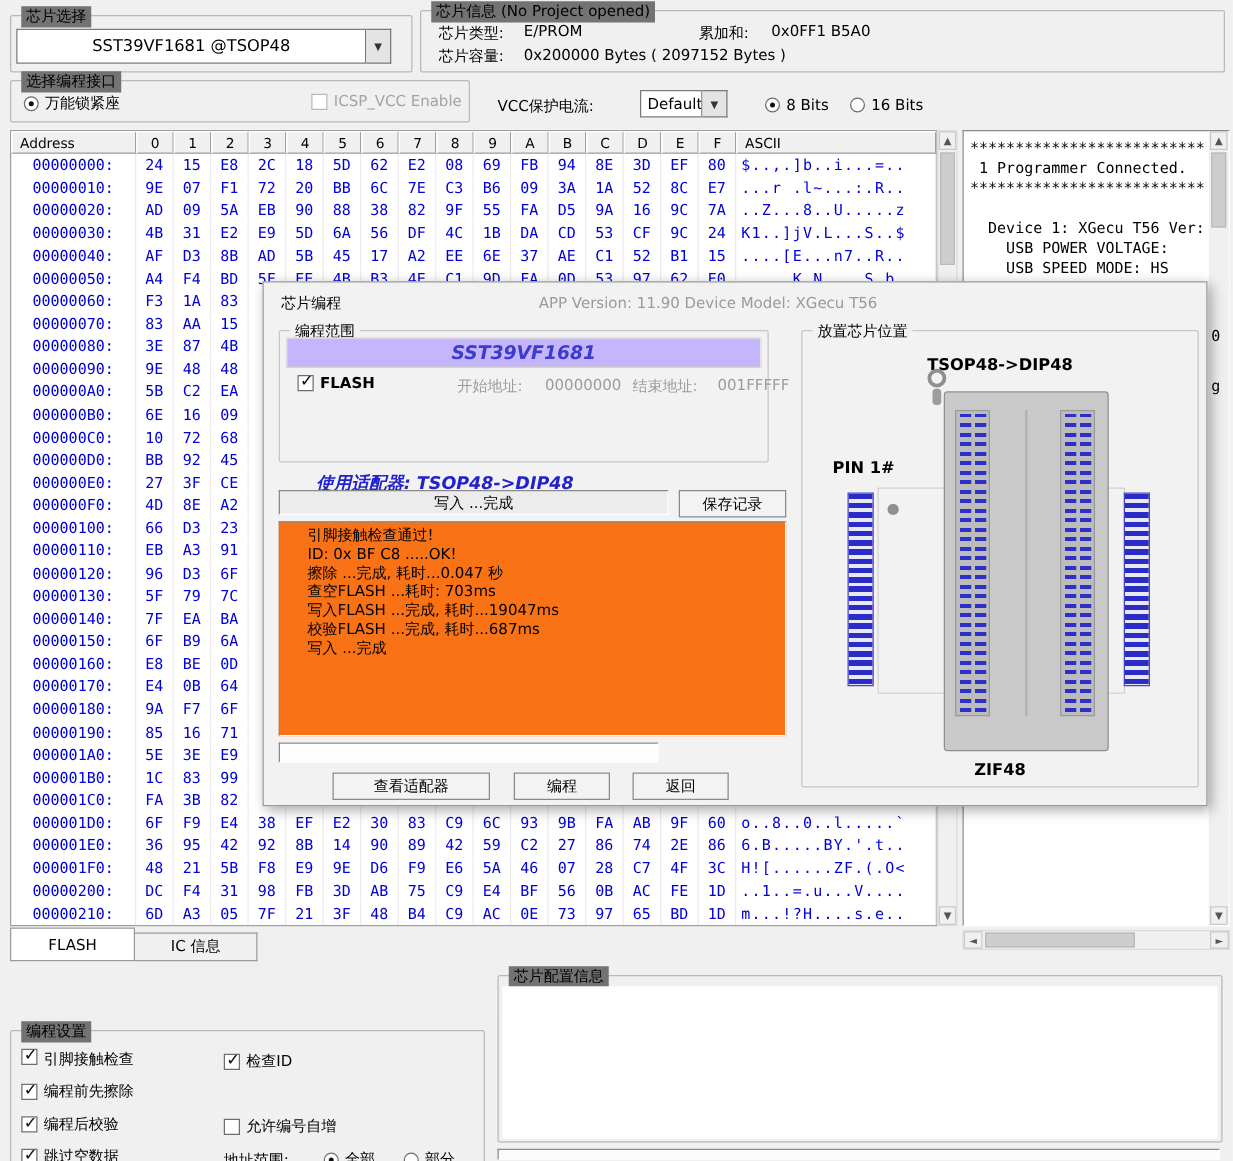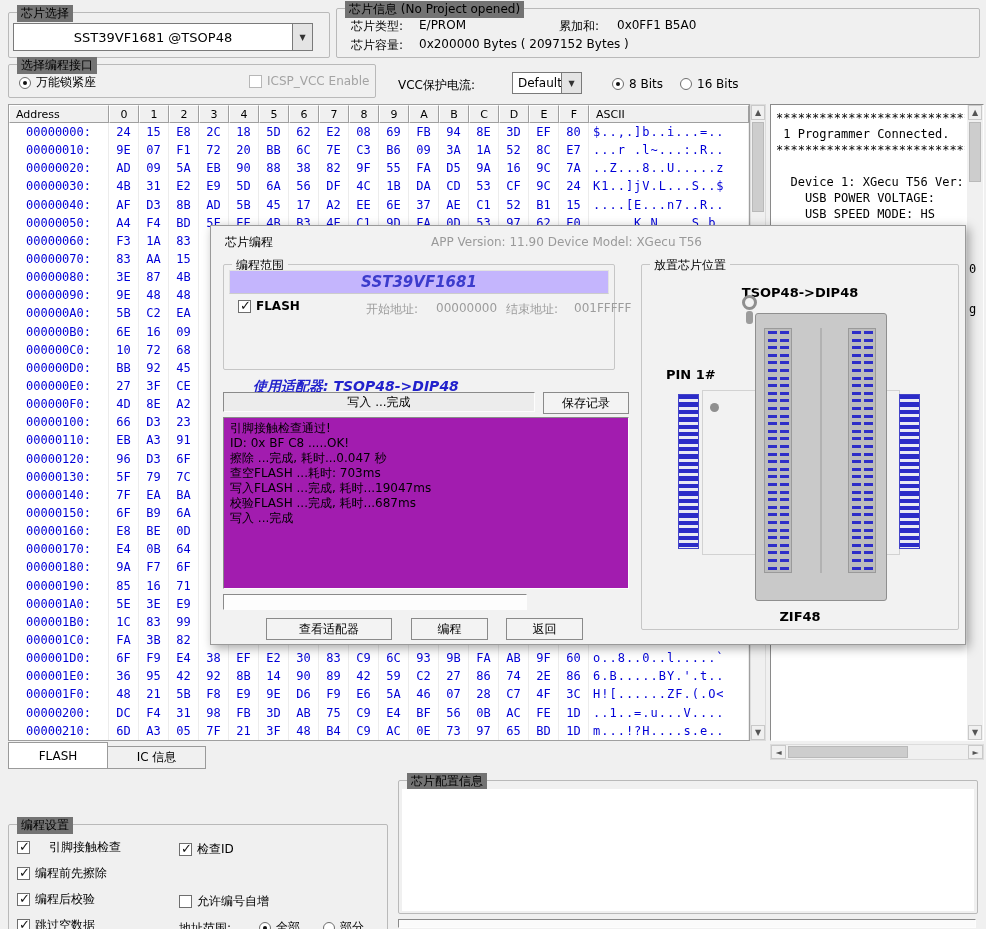--- a/index.html
+++ b/index.html
@@ -52,22 +52,22 @@
   
   .dialog{position:absolute;left:210px;top:225px;width:756px;height:420px;background:#f2f2f2;border:1px solid #9a9a9a;box-shadow:3px 3px 10px rgba(0,0,0,0.35);z-index:40;}
   .dialog .gb-label{background:#f2f2f2;}
   .dlg-title{position:absolute;left:14px;top:8px;font-size:12px;}
   .dlg-sub{position:absolute;left:220px;top:9px;font-size:12px;color:#9a9a9a;}
   .chip-strip{position:absolute;left:5px;top:5px;right:5px;height:24px;background:#c4b5fd;border:1px solid #e2e2e2;border-bottom-color:#cccccc;
     text-align:center;line-height:22px;font-size:15px;font-weight:bold;font-style:italic;color:#3c3ccc;}
   .adapter-note{position:absolute;left:42px;top:152px;font-size:14px;font-weight:bold;font-style:italic;color:#2222cc;white-space:nowrap;}
   .status-bar{position:absolute;left:12px;top:166px;width:312px;height:20px;border:1px solid;border-color:#8a8a8a #fdfdfd #fdfdfd #8a8a8a;background:#ececec;
     display:flex;align-items:center;justify-content:center;font-size:12px;}
-  .dlg-log{position:absolute;left:12px;top:191px;width:406px;height:172px;background:#a21caf;border:1px solid;border-color:#8a8a8a #fdfdfd #fdfdfd #8a8a8a;
-    padding:3px 6px;font-size:12px;line-height:15px;white-space:pre;overflow:hidden;}
+  .dlg-log{position:absolute;left:12px;top:191px;width:406px;height:172px;background:#f97316;border:1px solid;border-color:#8a8a8a #fdfdfd #fdfdfd #8a8a8a;
+    padding:3px 22px;font-size:12px;line-height:15px;white-space:pre;overflow:hidden;}
   .slotstrip{position:absolute;top:14px;width:28px;height:245px;background:#bcbcbc;border:1px solid #9a9a9a;}
   .slotcol{position:absolute;top:2px;width:9px;height:241px;
     background:repeating-linear-gradient(180deg,#2e2ec8 0px,#2e2ec8 3px,rgba(0,0,0,0) 3px,rgba(0,0,0,0) 7.6px);}
   .pinheader{position:absolute;width:21px;height:155px;border:1px solid #4444c8;
     background:repeating-linear-gradient(180deg,#2b2bc8 0px,#2b2bc8 4.4px,#e9e9f4 4.4px,#e9e9f4 7.4px);}
 </style>
 </head>
 <body>
 
 <div class="screen">
@@ -853,21 +853,21 @@
   <div class="tab-active" style="left:8px;top:742px;width:100px;height:27px;">
     <span>FLASH</span>
   </div>
   <div class="tab" style="left:108px;top:746px;width:98px;height:23px;">
     <span>IC 信息</span>
   </div>
 
   <div class="groupbox" style="left:8px;top:824px;width:380px;height:145px;">
     <span class="gb-label">编程设置</span>
     <div id="settings-col1" style="position:absolute;left:8px;top:14px;display:flex;flex-direction:column;gap:10px;">
-        <div style="display: flex; align-items: center; gap: 19px; height: 16px;">
+        <div style="display: flex; align-items: flex-start; gap: 5px; height: 16px;">
           <span class="cb checked"></span>
           <span>引脚接触检查</span>
         </div>
         <div style="display: flex; align-items: center; gap: 5px; height: 16px;">
           <span class="cb checked"></span>
           <span>编程前先擦除</span>
         </div>
         <div style="display: flex; align-items: center; gap: 5px; height: 16px;">
           <span class="cb checked"></span>
           <span>编程后校验</span>

